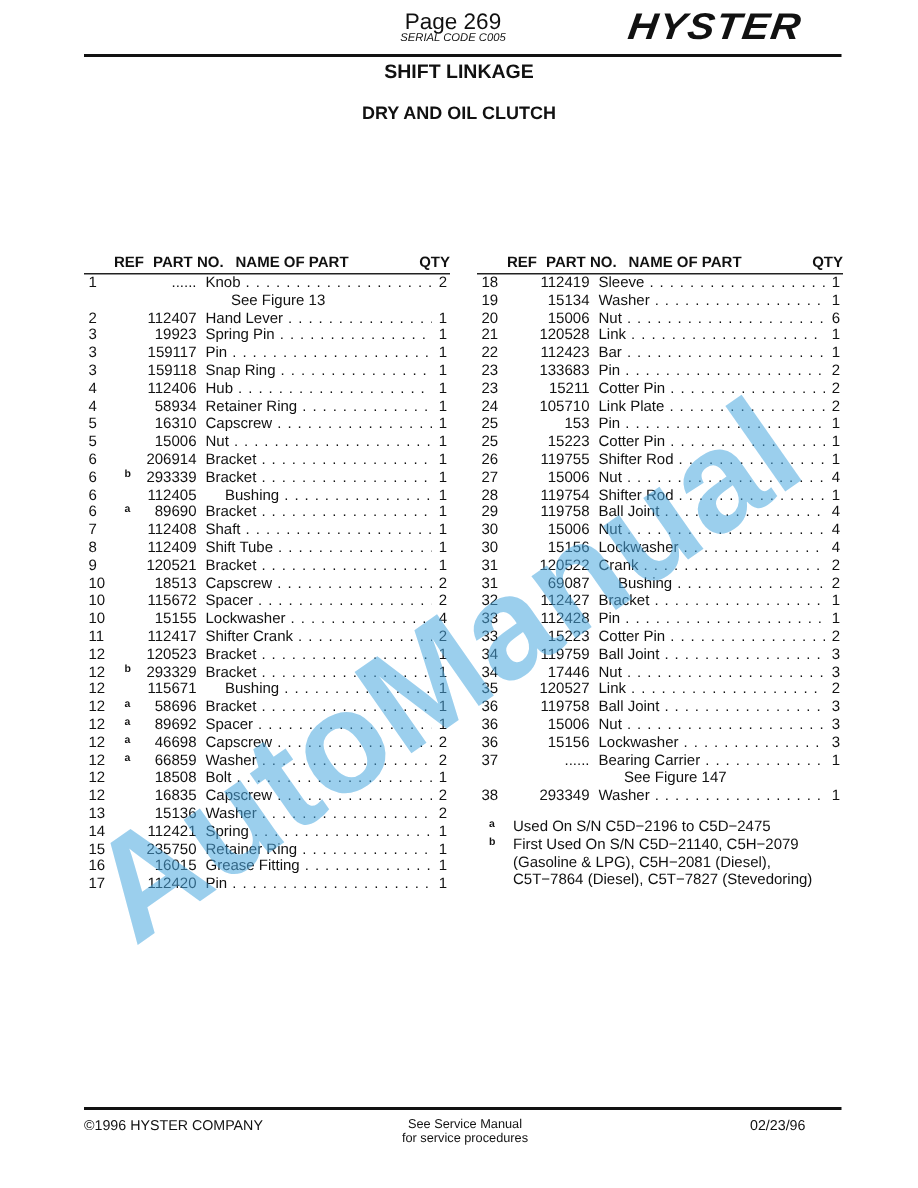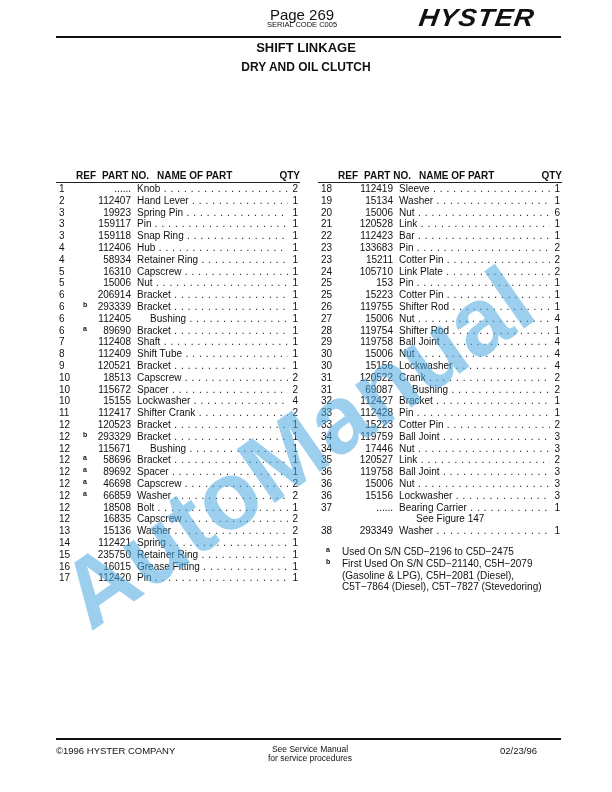--- a/index.html
+++ b/index.html
@@ -1,25 +1,25 @@
 <!DOCTYPE html>
 <html><head>
 <meta charset="utf-8">
 <style>
   html, body { margin:0; padding:0; background:#ffffff; }
   body { width:612px; height:792px; position:relative; overflow:hidden;
          font-family:"Liberation Sans", sans-serif; color:#111; }
   .abs { position:absolute; }
   .page-num { left:262px; top:6px; width:80px; text-align:center; font-size:15px; }
-  .serial { left:252px; top:20px; width:100px; text-align:center; font-size:7.5px; }
+  .serial { left:252px; top:20px; width:100px; text-align:center; font-size:7.5px;font-style:italic; }
   .logo { left:421px; top:4px; font-size:27px; font-weight:bold; font-style:italic;
           letter-spacing:1px; transform:skewX(-8deg) scaleY(0.92); transform-origin:left top; }
   .rule-top { left:56px; top:36px; width:505px; height:0; border-top:2px solid #111; }
   .title { left:200px; top:40px; width:212px; text-align:center; font-size:13px; font-weight:bold; }
-  .subtitle { left:200px; top:60px; width:212px; text-align:center; font-size:12px; font-weight:bold; }
+  .subtitle { left:200px; top:68px; width:212px; text-align:center; font-size:12px; font-weight:bold; }
 
   .col { position:absolute; top:170px; font-size:10px; }
   .col.left { left:56px; width:244px; }
   .col.right { left:318px; width:244px; }
   .col-head { position:relative; height:12px; border-bottom:1.3px solid #222; font-weight:bold; font-size:10px; }
   .col-head span { position:absolute; top:0;padding-left:20px; }
   .row { position:relative; height:11.8px; line-height:11.8px; white-space:nowrap; }
   .row .ref { position:absolute; left:3px; width:20px; }
   .row .note { position:absolute; left:27px; top:-2px; font-size:7px; font-weight:bold; }
   .row .pn { position:absolute; left:30px; width:45px; text-align:right; }
@@ -60,20 +60,23 @@
     <span style="right:0">QTY</span>
   </div>
   <div id="left-body">
       <div class="row">
         <span class="ref">1</span>
         <span class="pn">......</span>
         <span class="name">Knob</span>
         <span class="qty">2</span>
       </div>
       <div class="row">
+        <span class="figref">See Figure 13</span>
+      </div>
+      <div class="row">
         <span class="ref">2</span>
         <span class="pn">112407</span>
         <span class="name">Hand Lever</span>
         <span class="qty">1</span>
       </div>
       <div class="row">
         <span class="ref">3</span>
         <span class="pn">19923</span>
         <span class="name">Spring Pin</span>
         <span class="qty">1</span>

